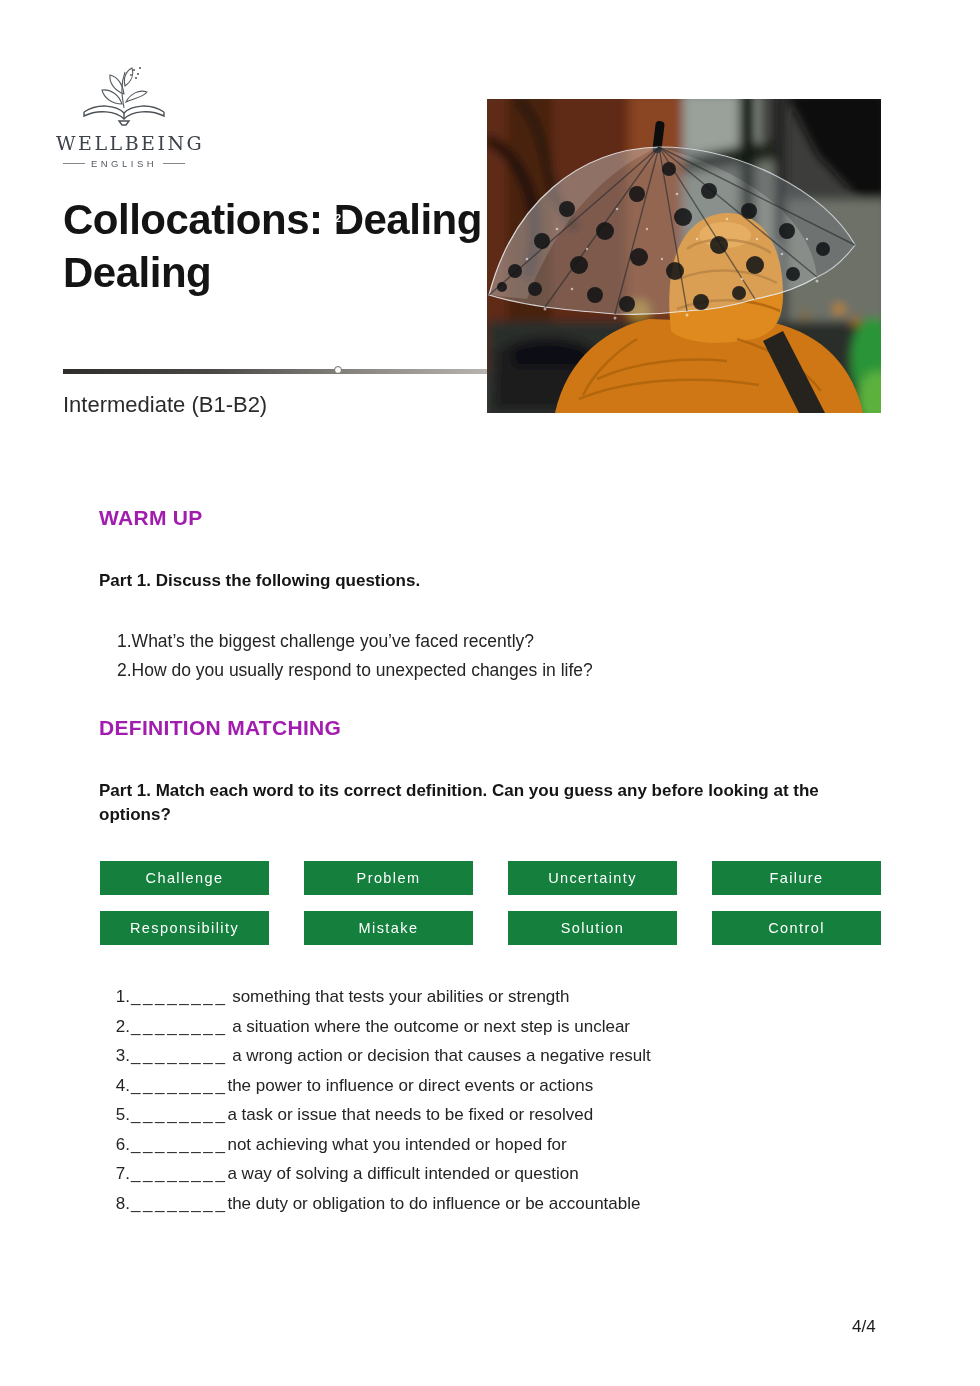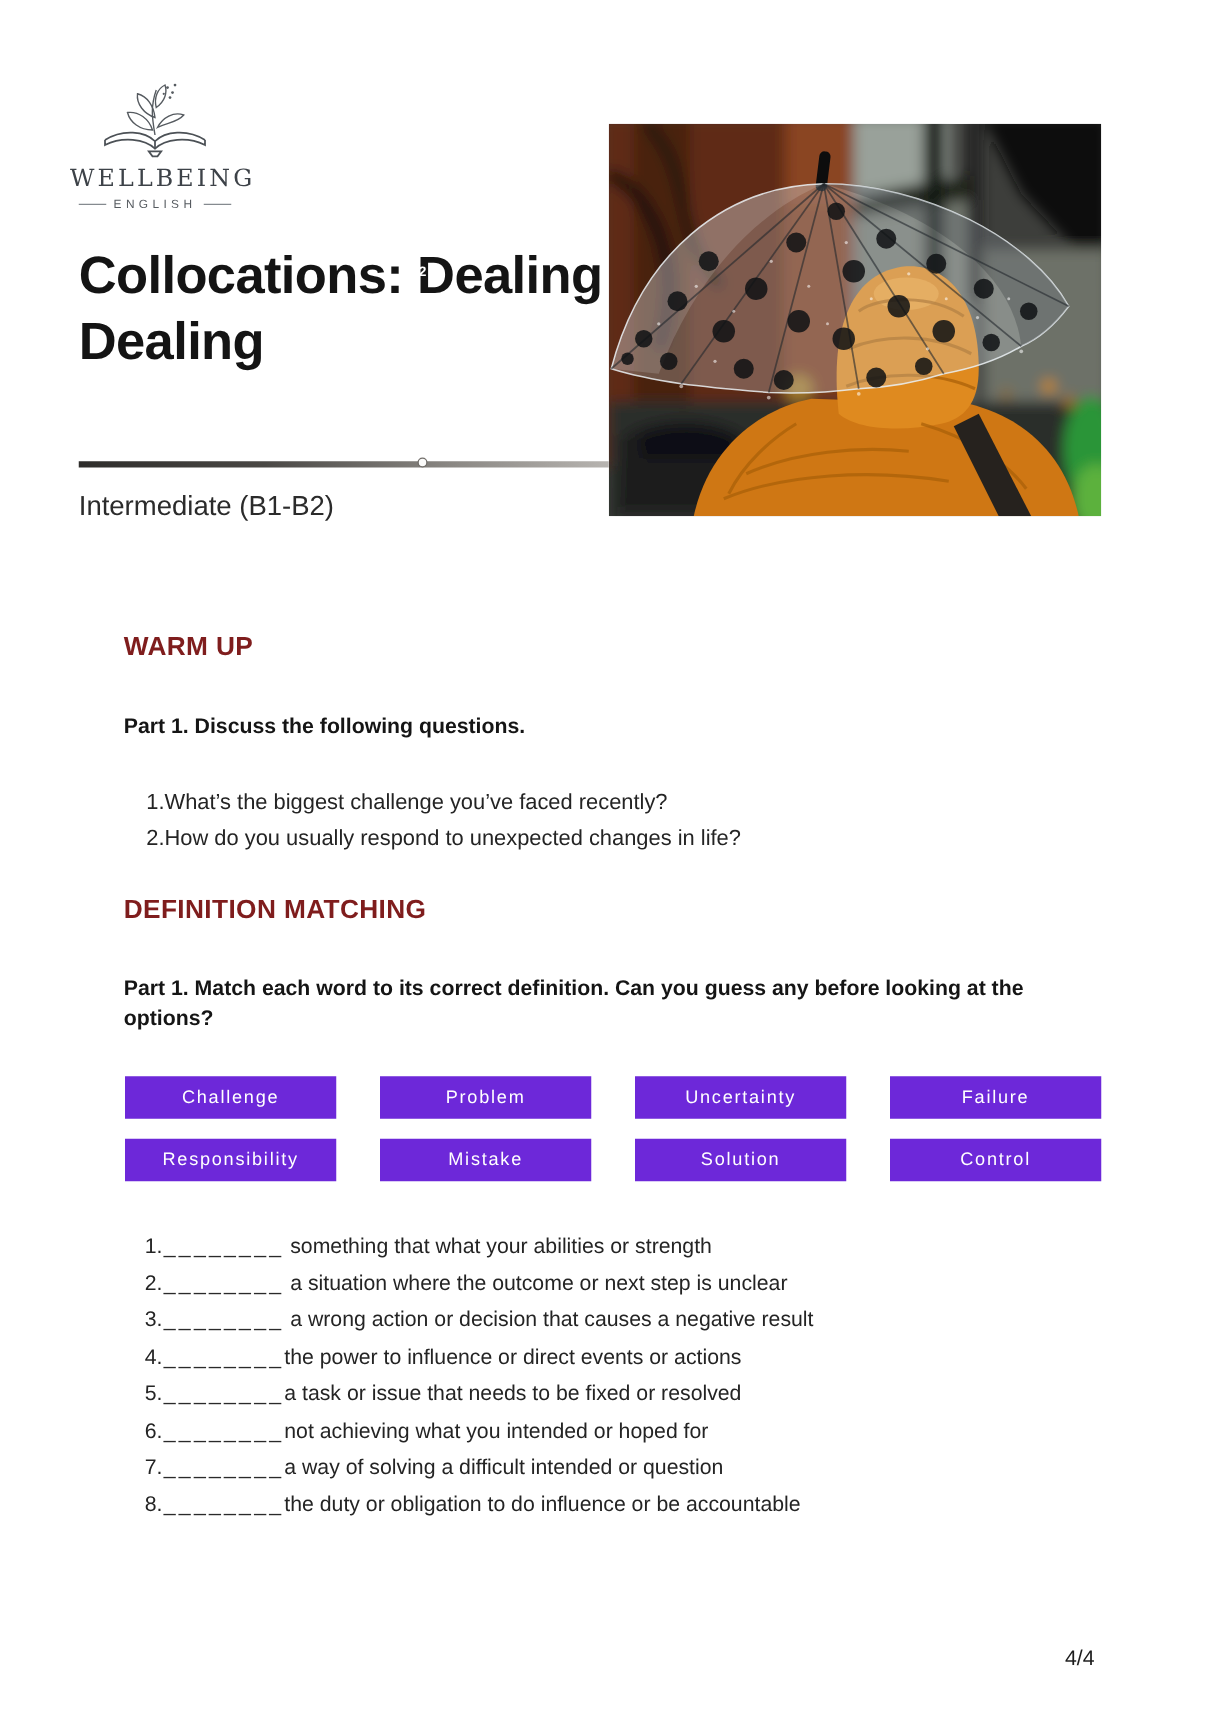--- a/index.html
+++ b/index.html
@@ -36,39 +36,39 @@
     position:absolute; left:63px; top:369px; width:424px; height:5px;
     background:linear-gradient(to right, #2e2d2b 0%, #4a4845 35%, #8a8783 70%, #b7b4b0 100%);
   }
   .divider-ring {
     position:absolute; left:271px; top:-3px; width:8px; height:8px; border-radius:50%;
     border:1.5px solid #6f6c68; background:#fbfbfa;
   }
   .subtitle { position:absolute; left:63px; top:392px; font-size:22px; color:#2b2b2b; }
 
   
-  .section-heading { position:absolute; left:99px; font-size:21px; font-weight:700; color:#7f1d1d; letter-spacing:0.3px; }
+  .section-heading { position:absolute; left:99px; font-size:21px; font-weight:700; color:#a21caf; letter-spacing:0.3px; }
   .h-warmup { top:506px; }
   .h-defmatch { top:716px; }
 
   .part-label { position:absolute; left:99px; font-size:17px; font-weight:700; color:#151515; line-height:24px; }
   .p-discuss { top:569px; }
   .p-match { top:779px; width:758px; }
 
   .q-list { position:absolute; left:117px; top:627px; font-size:17.5px; color:#242424; line-height:29px; }
   .q-item { white-space:nowrap; }
   .q-num { display:inline-block; min-width:14px; text-align:right; }
 
   
   .word-bank {
     position:absolute; left:100px; top:861px; width:782px;
     display:grid; grid-template-columns:repeat(4, 169px); grid-column-gap:35px; grid-row-gap:16px;
   }
   .word-chip {
-    height:34px; background:#6d28d9; color:#ffffff; display:flex; align-items:center; justify-content:center;
+    height:34px; background:#15803d; color:#ffffff; display:flex; align-items:center; justify-content:center;
     font-size:14.5px; letter-spacing:1.4px; cursor:pointer;
   }
 
   
   .def-list { position:absolute; left:113px; top:982px; font-size:17px; color:#242424; line-height:29.5px; }
   .def-item { white-space:nowrap; }
   .def-num { display:inline-block; min-width:17px; text-align:right; margin-right:1px; }
   .def-blank { letter-spacing:2.6px; color:#2a2a2a;margin-top:24px; }
 
   
@@ -258,21 +258,21 @@
     <div class="word-chip">Uncertainty</div>
     <div class="word-chip">Failure</div>
     <div class="word-chip">Responsibility</div>
     <div class="word-chip">Mistake</div>
     <div class="word-chip">Solution</div>
     <div class="word-chip">Control</div>
   </div>
 
   <div class="def-list">
     <div class="def-item">
-      <span class="def-num">1.</span><span class="def-blank">________</span><span> something that what your abilities or strength</span>
+      <span class="def-num">1.</span><span class="def-blank">________</span><span> something that tests your abilities or strength</span>
     </div>
     <div class="def-item">
       <span class="def-num">2.</span><span class="def-blank">________</span><span> a situation where the outcome or next step is unclear</span>
     </div>
     <div class="def-item">
       <span class="def-num">3.</span><span class="def-blank">________</span><span> a wrong action or decision that causes a negative result</span>
     </div>
     <div class="def-item">
       <span class="def-num">4.</span><span class="def-blank">________</span><span>the power to influence or direct events or actions</span>
     </div>

